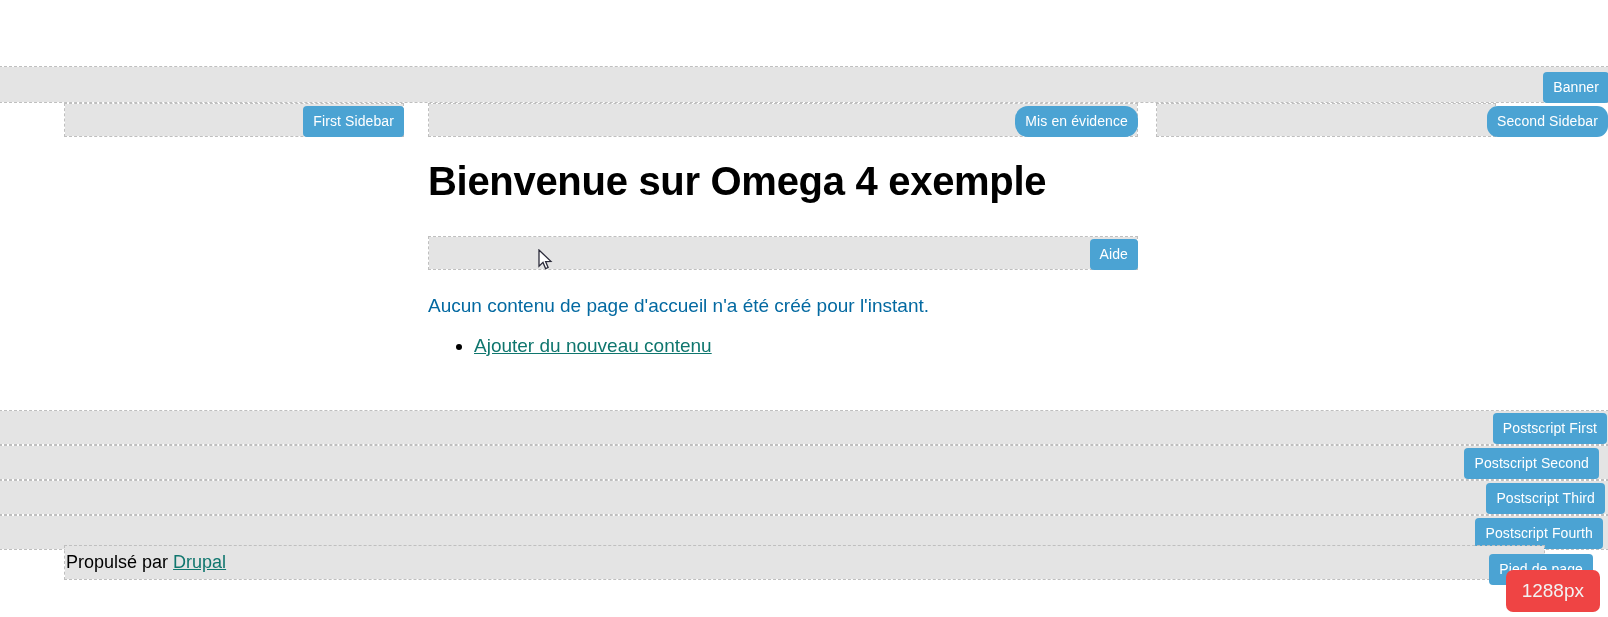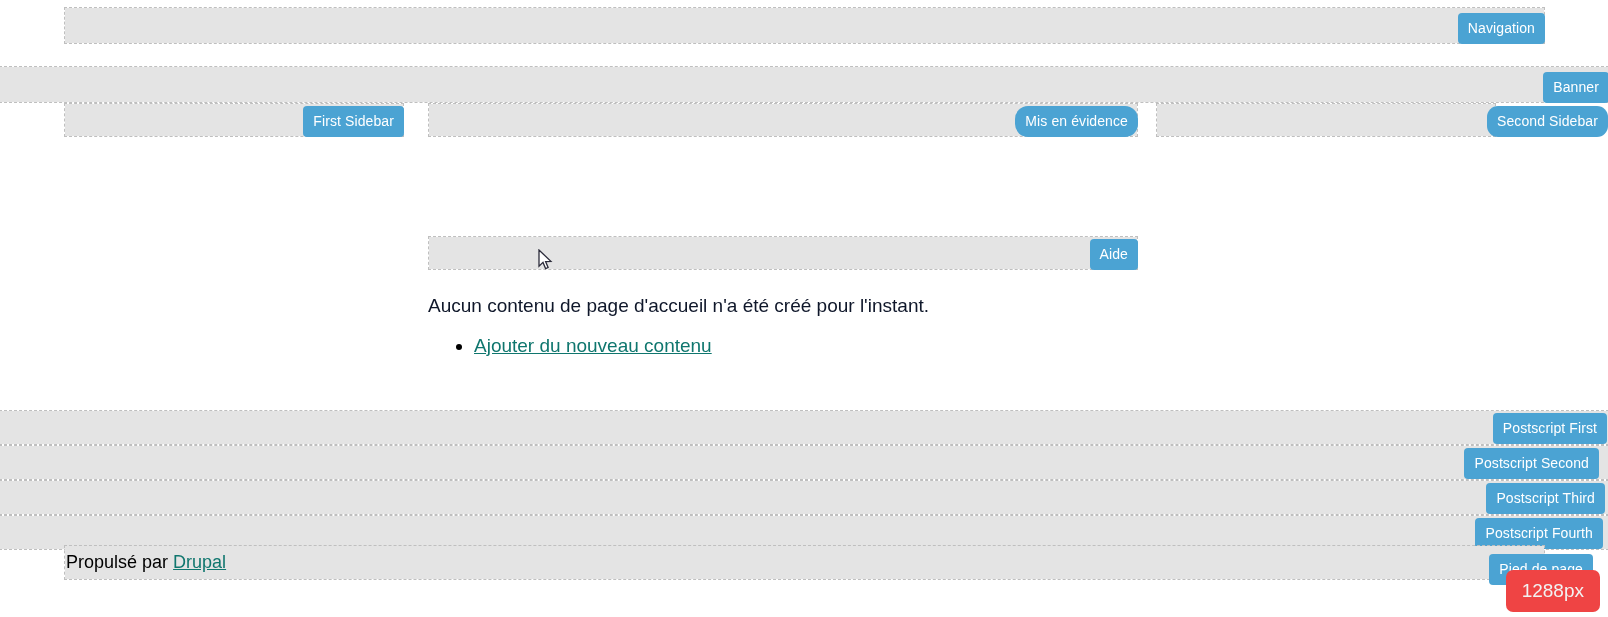--- a/index.html
+++ b/index.html
@@ -80,21 +80,21 @@
     line-height: 1.15;
     letter-spacing: -0.3px;
     white-space: nowrap;
   }
   #content-paragraph {
     position: absolute;
     left: 428px;
     top: 294px;
     margin: 0;
     font-size: 19px;
-    color: #0f172a;
+    color: #0369a1;
     line-height: 1.3;
     white-space: nowrap;
   }
   #content-list {
     position: absolute;
     left: 428px;
     top: 333px;
     margin: 0;
     padding: 0 0 0 46px;
     list-style: disc;
@@ -143,40 +143,38 @@
     height: 22px;
     z-index: 60;
     pointer-events: none;
   }
 </style>
 </head>
 <body>
 
 <div id="page">
 
-  <div class="region" id="region-navigation">
-    <span class="region-label" id="label-navigation">Navigation</span>
-  </div>
 
   <div class="region" id="region-banner">
     <span class="region-label" id="label-banner">Banner</span>
   </div>
 
   <div class="region" id="region-sidebar1">
     <span class="region-label" id="label-sidebar1">First Sidebar</span>
   </div>
 
   <div class="region" id="region-featured">
     <span class="region-label" id="label-featured">Mis en évidence</span>
   </div>
 
   <div class="region" id="region-sidebar2">
     <span class="region-label" id="label-sidebar2">Second Sidebar</span>
   </div>
 
+  <h1 id="page-title">Bienvenue sur Omega 4 exemple</h1>
 
   <div class="region" id="region-help">
     <span class="region-label" id="label-help">Aide</span>
   </div>
 
   <p id="content-paragraph">Aucun contenu de page d'accueil n'a été créé pour l'instant.</p>
 
   <ul id="content-list">
     <li>
       <a class="link" href="#">Ajouter du nouveau contenu</a>

